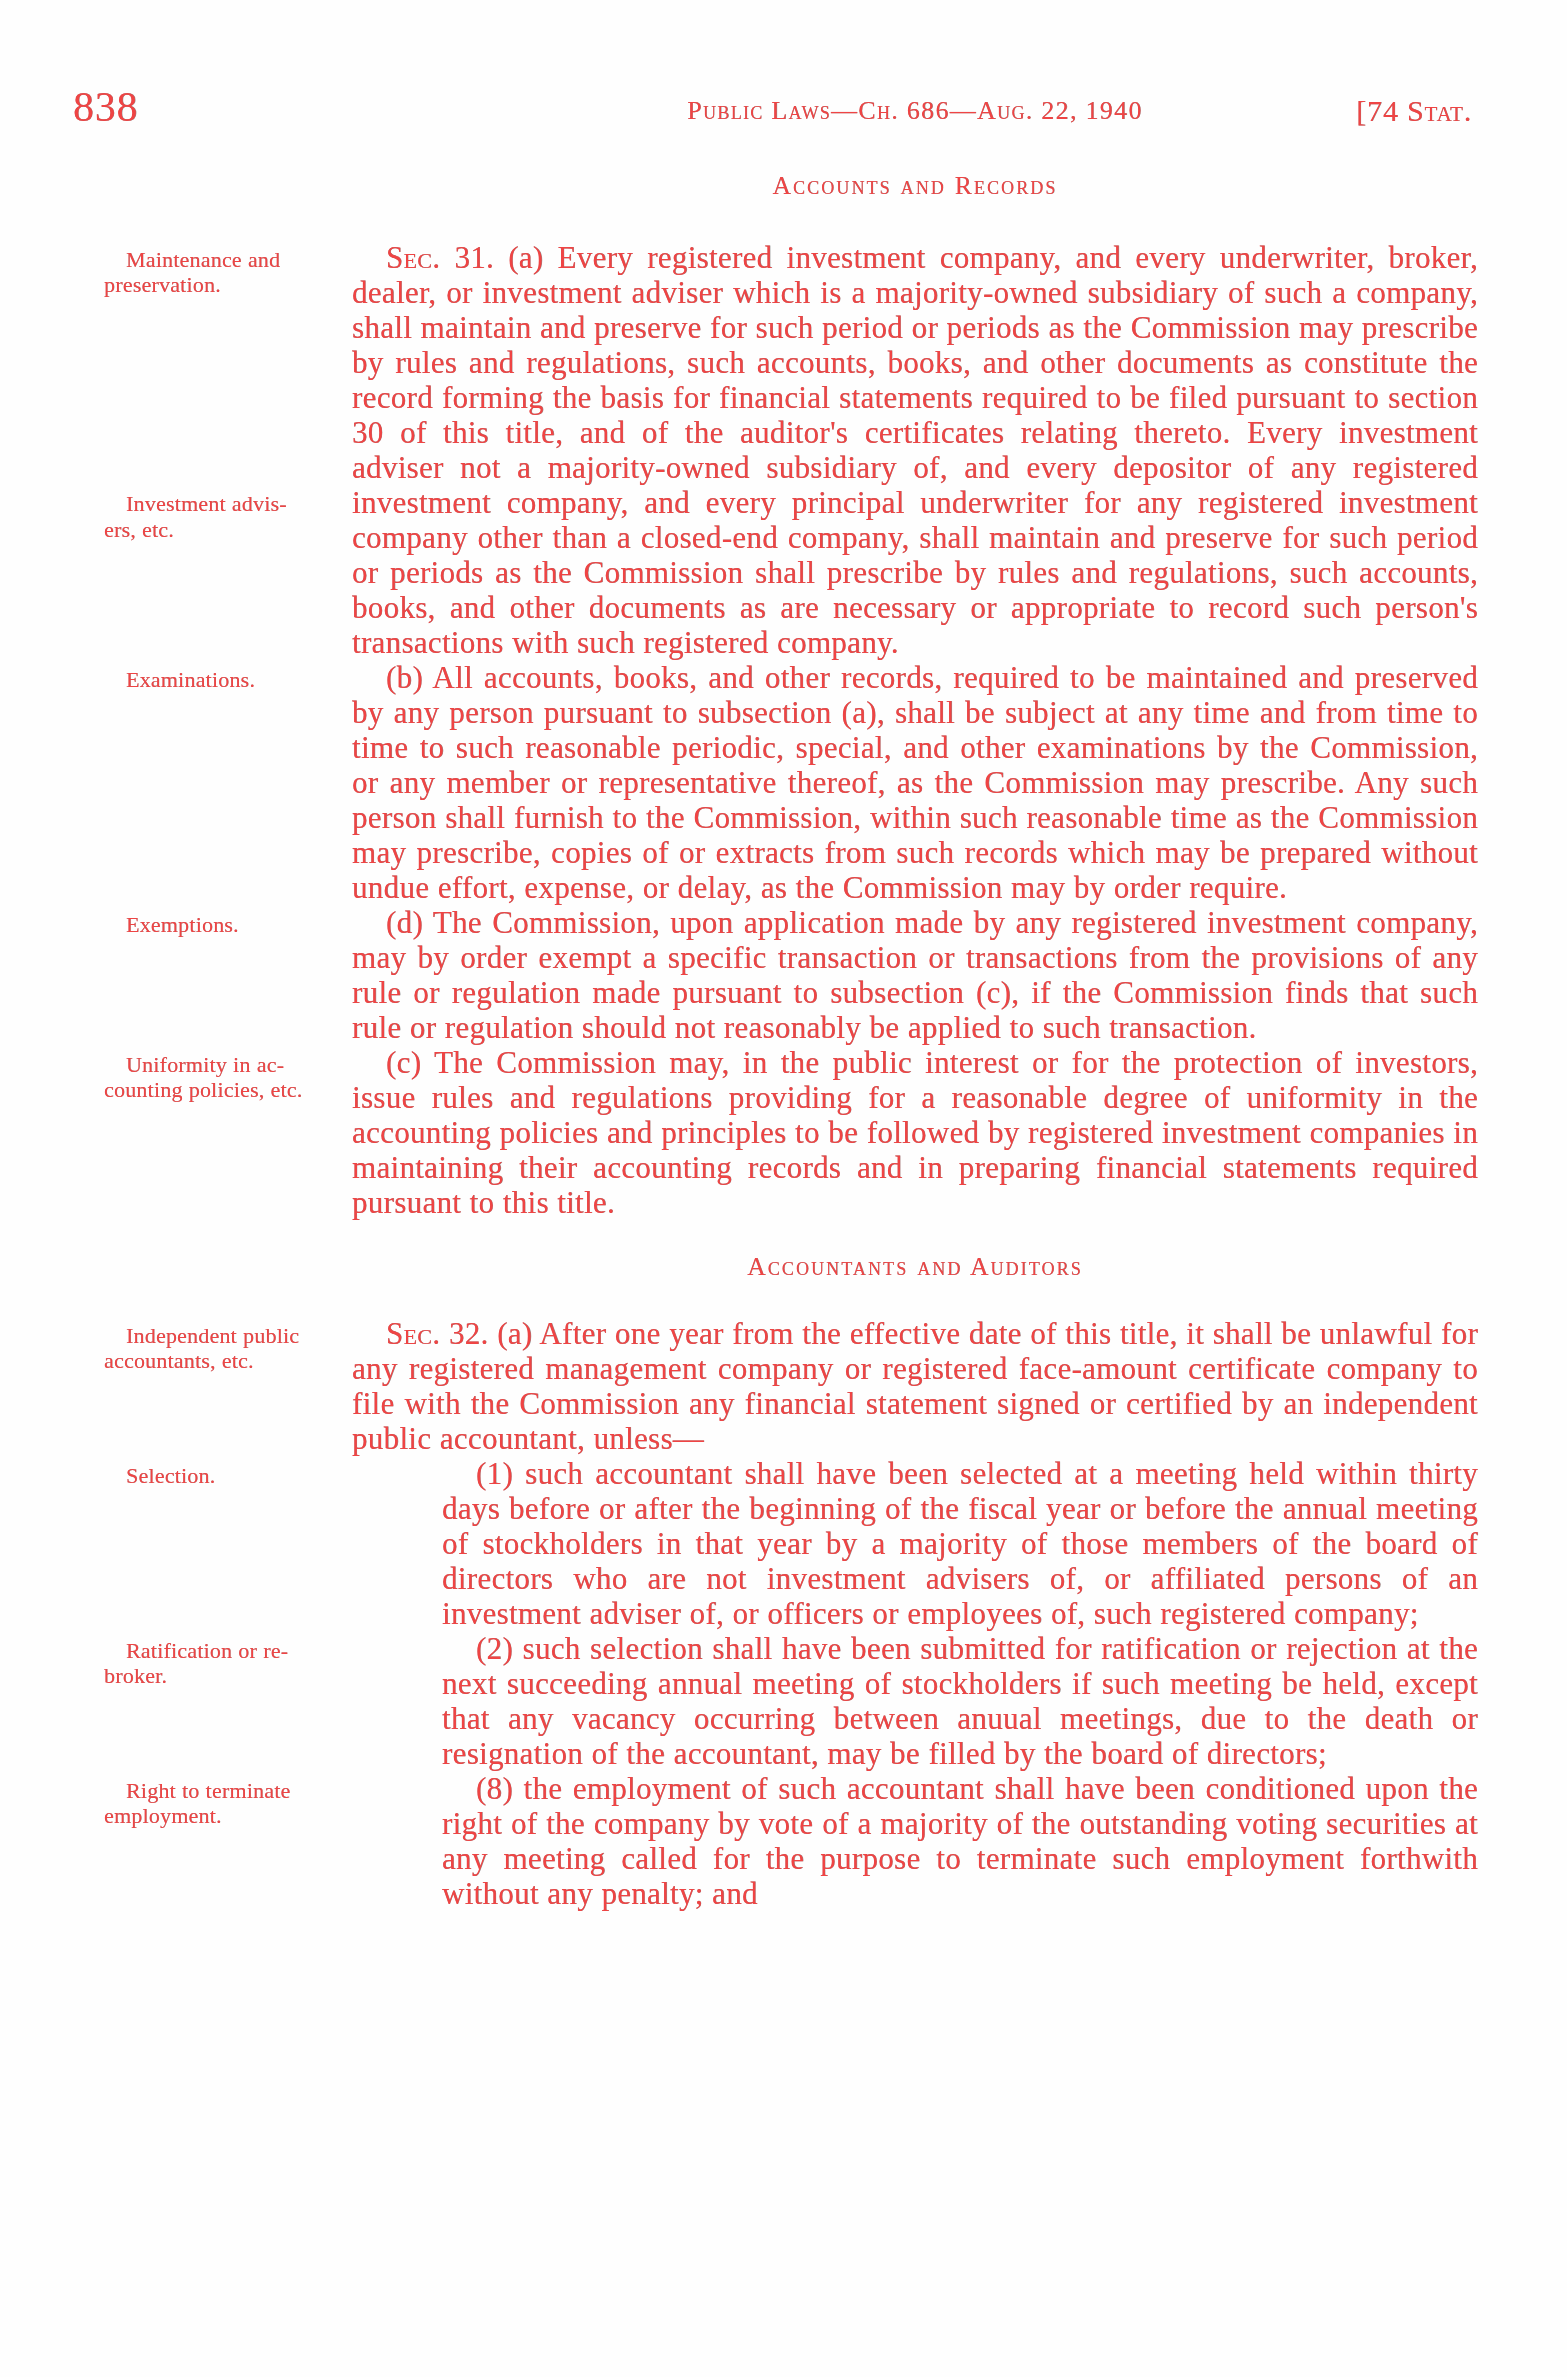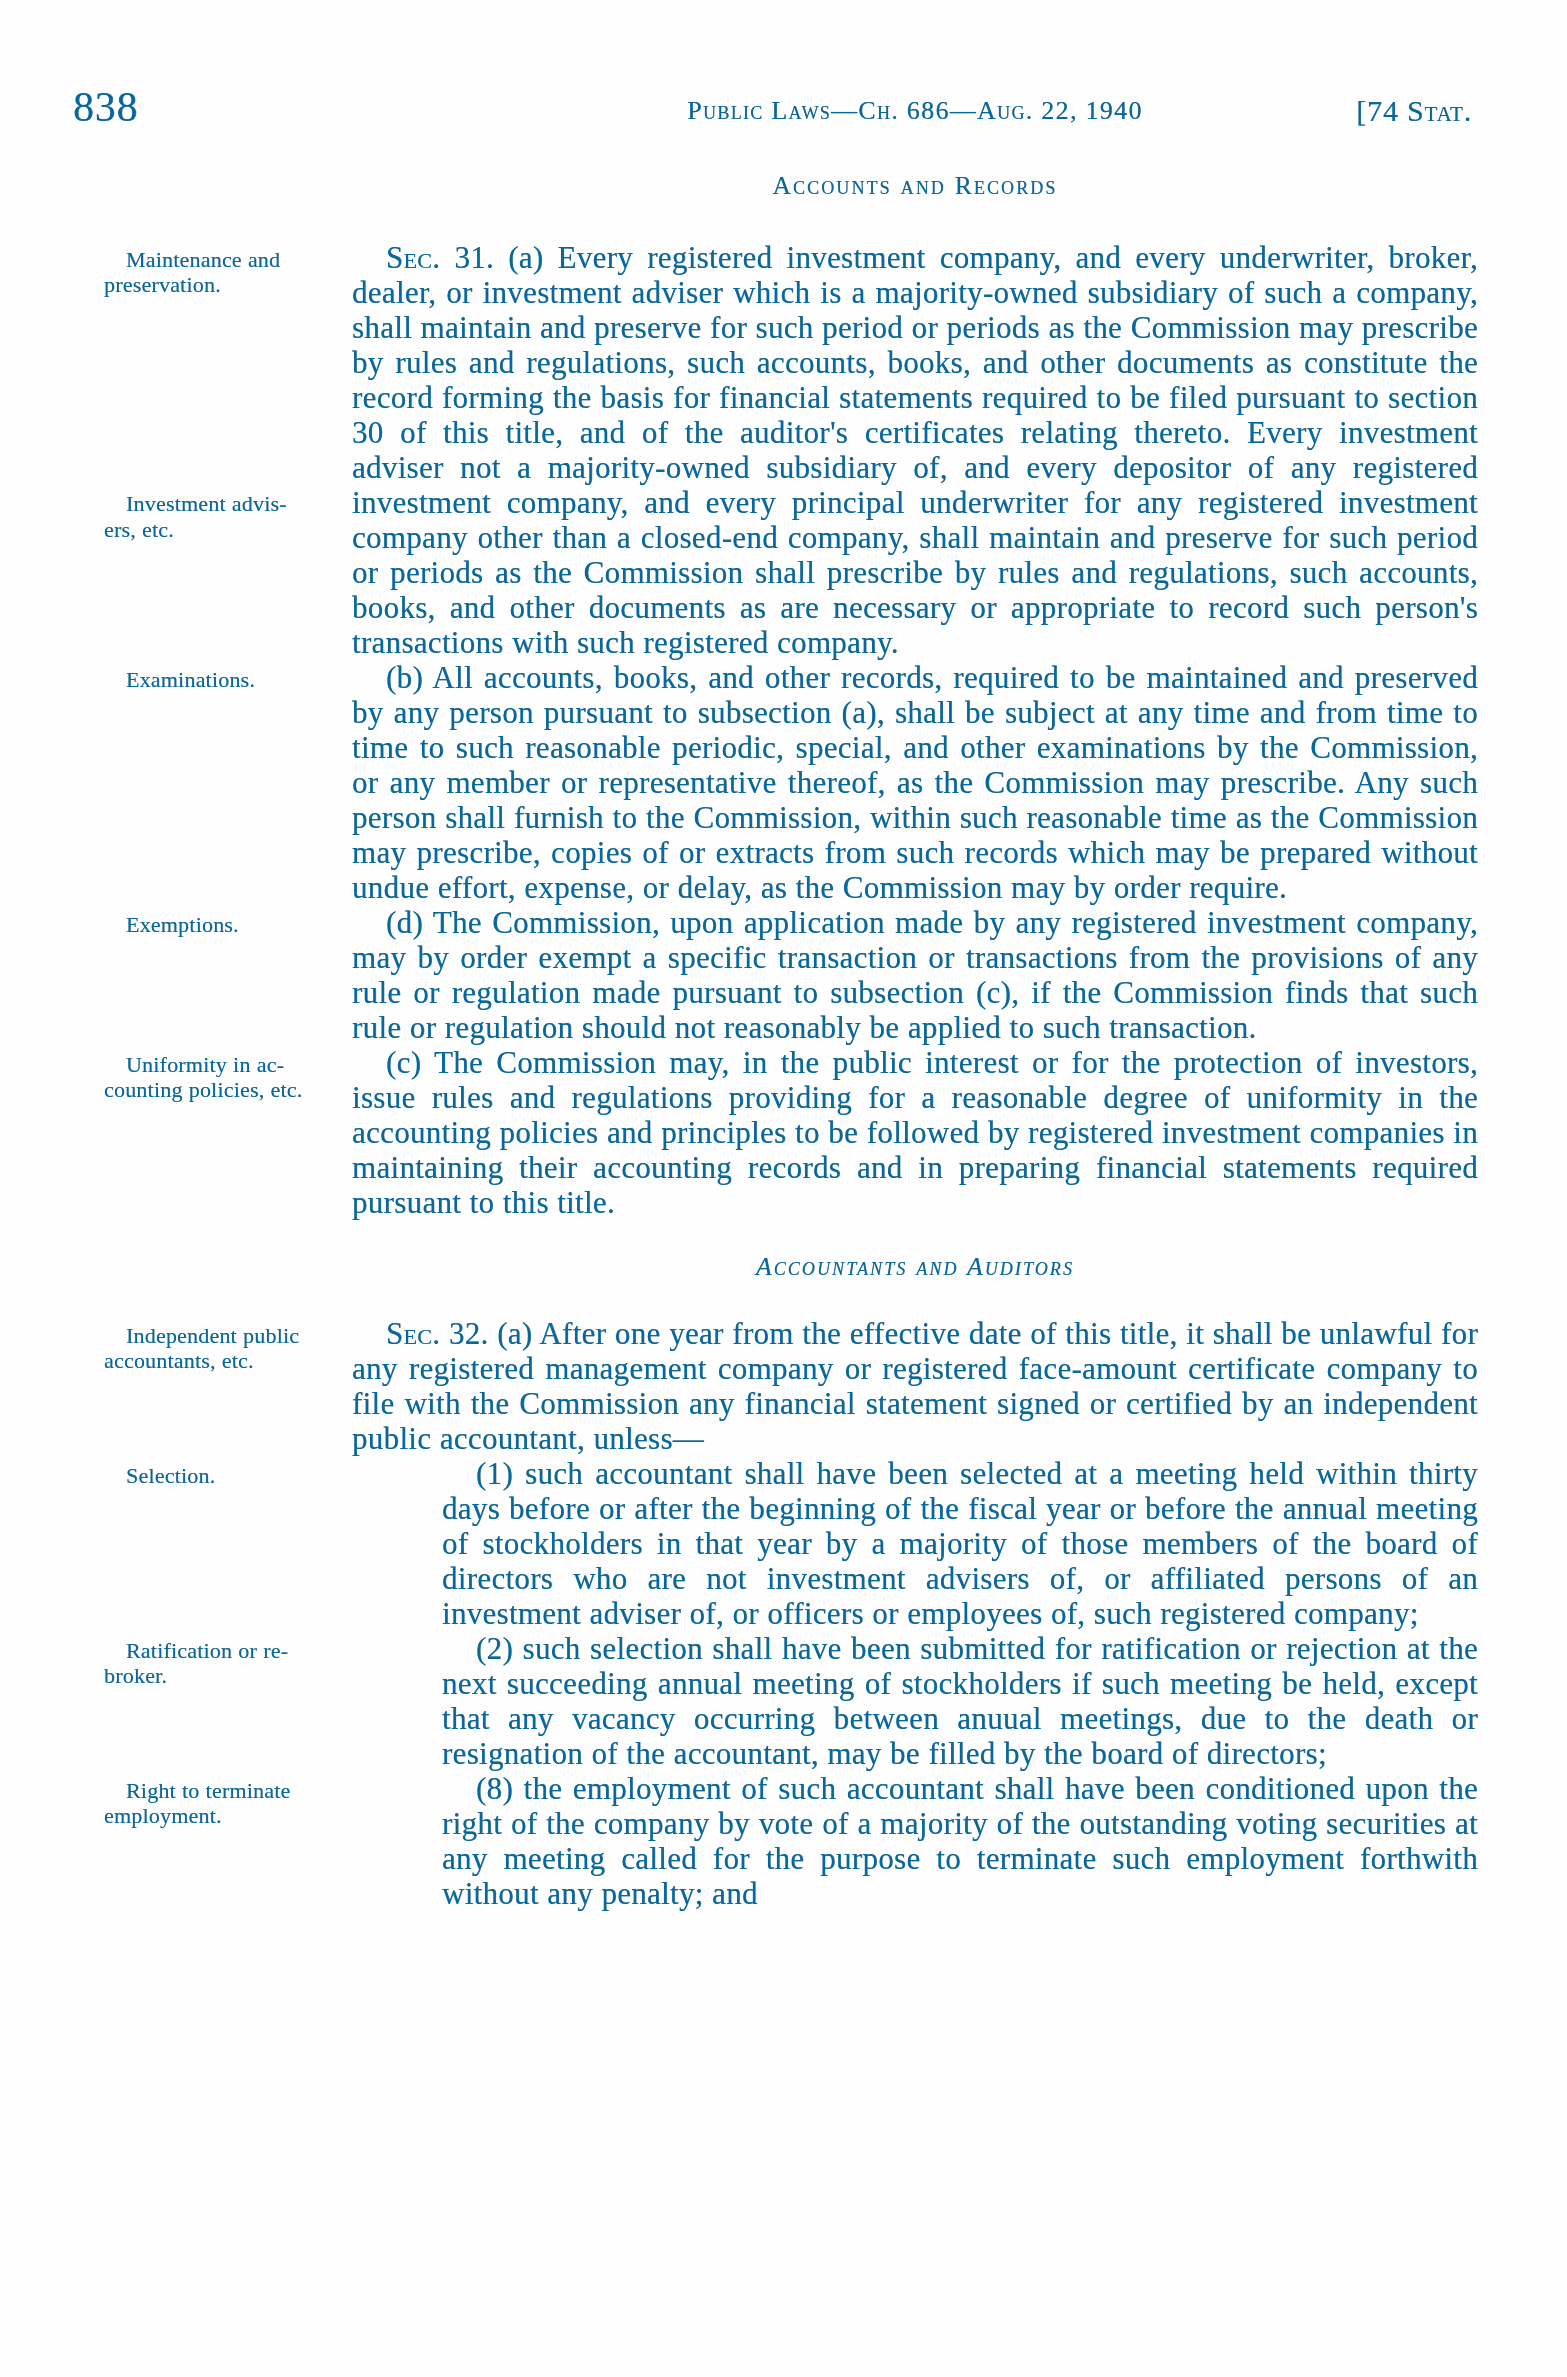--- a/index.html
+++ b/index.html
@@ -6,21 +6,21 @@
   html, body {
     margin: 0;
     padding: 0;
     background: #ffffff;
   }
   .page {
     position: relative;
     width: 1567px;
     height: 2377px;
     background: #fefefe;
-    color: #0369a1;
+    color: #ef4444;
     font-family: "Liberation Serif", "DejaVu Serif", serif;
     overflow: hidden;
     text-shadow: 0.3px 0.3px 0 rgba(10,10,10,0.45);
   }
   
   .page-number {
     position: absolute;
     left: 73px;
     top: 85px;
     font-size: 42px;
@@ -64,21 +64,20 @@
     text-align: center;
     font-weight: normal;
     font-variant: small-caps;
     font-size: 25.5px;
     line-height: 31px;
     letter-spacing: 2.1px;
   }
   .center-heading.mid {
     margin-top: 31px;
     margin-bottom: 34px;
-    font-style: italic;
   }
   .block {
     position: relative;
   }
   .block p {
     margin: 0;
     text-indent: 34px;
   }
   .block p.clause {
     margin-left: 90px;

